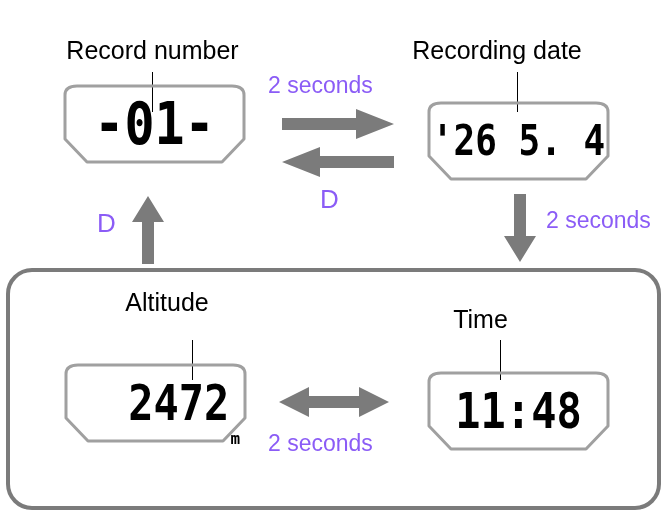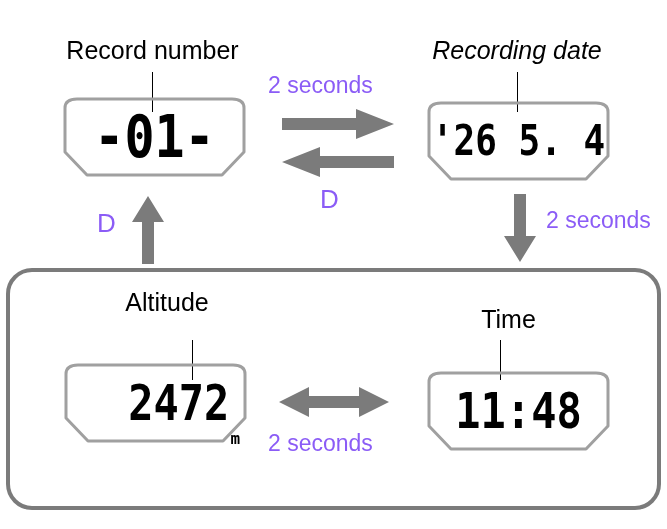--- a/index.html
+++ b/index.html
@@ -118,21 +118,21 @@
   }
 </style>
 </head>
 <body>
 
 <div id="diagram">
 
   <div class="caption" style="left:45px; top:38px; width:215px;">Record number</div>
   <div class="leader" style="left:152px; top:72px; height:40px;"></div>
 
-  <div class="lcd" style="left:56px; top:96px; width:197px; height:82px;">
+  <div class="lcd" style="left:56px; top:83px; width:197px; height:82px;">
     <svg viewBox="0 0 197 82" preserveAspectRatio="none">
       <path d="M 9 12 Q 9 3 21 3 L 176 3 Q 188 3 188 12 L 188 56 L 166 79 L 31 79 L 9 56 Z" fill="none" stroke="#a0a0a0" stroke-width="3" stroke-linejoin="round" stroke-linecap="round"></path>
     </svg>
     <div class="lcd-text" style="font-size:50px;">
       <span class="lcd-value">-01-</span>
     </div>
   </div>
 
   <div class="alabel" style="left:268px; top:74px;">2 seconds</div>
 
@@ -143,21 +143,21 @@
   </div>
 
   <div class="arrow" style="left:282px; top:146px; width:112px; height:32px;">
     <svg viewBox="0 0 112 32" preserveAspectRatio="none">
       <path d="M 112 10 L 38 10 L 38 1 L 0 16 L 38 31 L 38 22 L 112 22 Z" fill="#7b7b7b"></path>
     </svg>
   </div>
 
   <div class="alabel d" style="left:320px; top:186px;">D</div>
 
-  <div class="caption" style="left:412px; top:38px; width:210px;font-style:italic;">Recording date</div>
+  <div class="caption" style="left:392px; top:38px; width:210px;">Recording date</div>
   <div class="leader" style="left:517px; top:72px; height:40px;"></div>
 
   <div class="lcd" style="left:420px; top:100px; width:197px; height:82px;">
     <svg viewBox="0 0 197 82" preserveAspectRatio="none">
       <path d="M 9 12 Q 9 3 21 3 L 176 3 Q 188 3 188 12 L 188 56 L 166 79 L 31 79 L 9 56 Z" fill="none" stroke="#a0a0a0" stroke-width="3" stroke-linejoin="round" stroke-linecap="round"></path>
     </svg>
     <div class="lcd-text" style="font-size:36px;">
       <span class="lcd-value">'26  5. 4</span>
     </div>
   </div>
@@ -194,21 +194,21 @@
   </div>
 
   <div class="arrow" style="left:279px; top:385px; width:110px; height:34px;">
     <svg viewBox="0 0 110 34" preserveAspectRatio="none">
       <path d="M 0 17 L 30 2 L 30 11 L 80 11 L 80 2 L 110 17 L 80 32 L 80 23 L 30 23 L 30 32 Z" fill="#7b7b7b"></path>
     </svg>
   </div>
 
   <div class="alabel" style="left:268px; top:432px;">2 seconds</div>
 
-  <div class="caption" style="left:446px; top:307px; width:125px;">Time</div>
+  <div class="caption" style="left:418px; top:307px; width:125px;">Time</div>
   <div class="leader" style="left:500px; top:340px; height:40px;"></div>
 
   <div class="lcd" style="left:420px; top:370px; width:197px; height:82px;">
     <svg viewBox="0 0 197 82" preserveAspectRatio="none">
       <path d="M 9 12 Q 9 3 21 3 L 176 3 Q 188 3 188 12 L 188 56 L 166 79 L 31 79 L 9 56 Z" fill="none" stroke="#a0a0a0" stroke-width="3" stroke-linejoin="round" stroke-linecap="round"></path>
     </svg>
     <div class="lcd-text" style="font-size:42px;">
       <span class="lcd-value">11:48</span>
     </div>
   </div>

